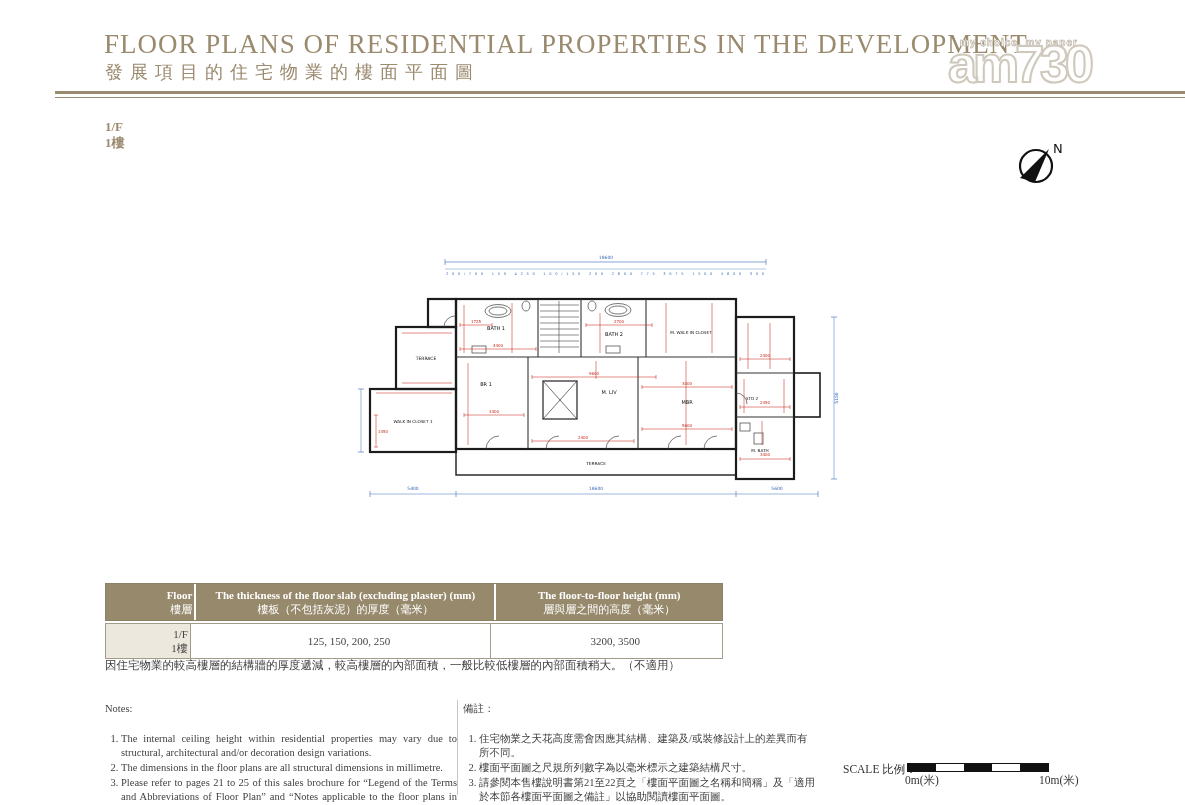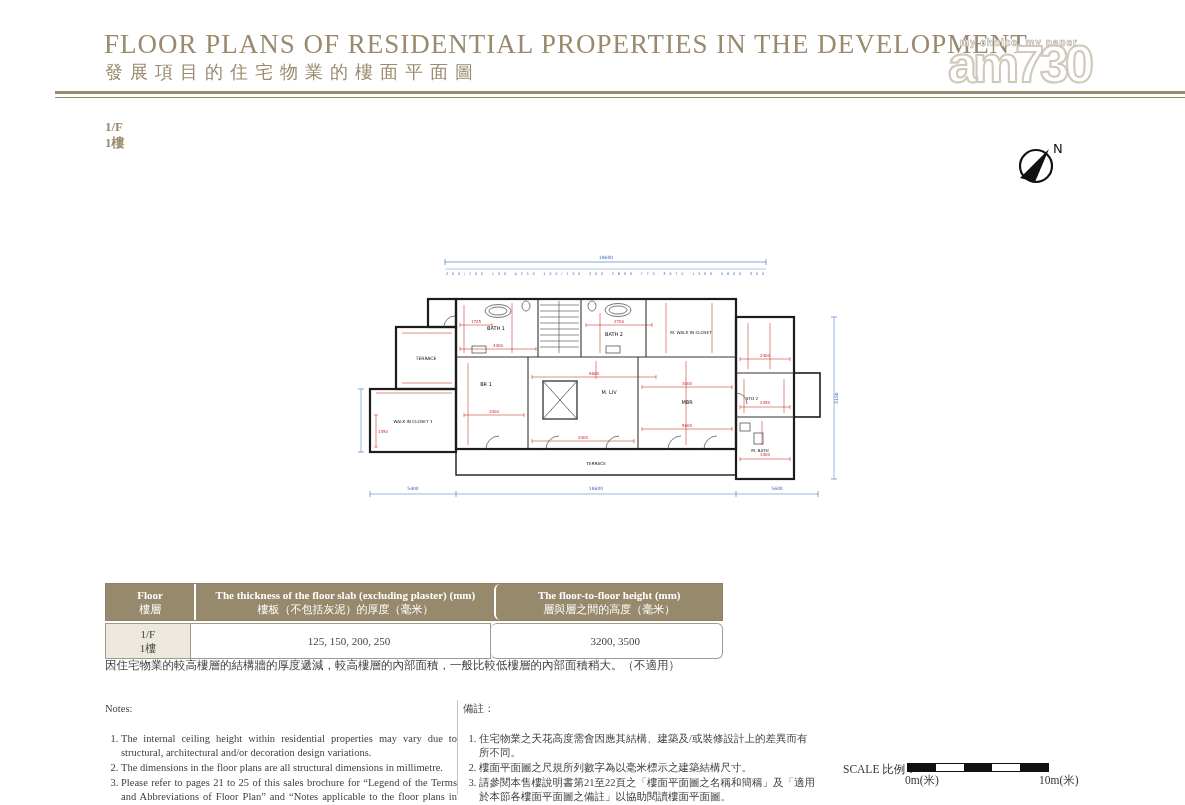--- a/index.html
+++ b/index.html
@@ -35,21 +35,21 @@
 
   
   .tbl{position:absolute;left:105px;top:583px;width:618px;font-size:11px;}
   .tbl-head{display:flex;background:#97896c;color:#fff;text-align:center;border:1px solid #8d8066;}
   .tbl-head .c{padding:4px 2px;line-height:14px;}
   .tbl-head .c + .c{border-left:2px solid #fff;}
   .tbl-head .en{font-weight:bold;}
   .tbl-row{display:flex;margin-top:2px;text-align:center;color:#444;}
   .tbl-row .c{border:1px solid #a39b8a;padding:3px 2px;line-height:14px;background:#fff;}
   .tbl-row .c + .c{border-left:none;padding-left:19px;}
-  .c1{width:86px;} .c2{width:300px;} .c3{width:226px;border-radius:6px;}
+  .c1{width:86px;text-align:right;} .c2{width:300px;} .c3{width:226px;}
   .tbl-row .c1{background:#ece8dd;}
 
   
   .area-note{position:absolute;left:105px;top:658px;width:628px;font-size:11.5px;
              line-height:14.5px;text-align:justify;}
   .notes{position:absolute;top:702px;width:352px;font-size:10.5px;line-height:14px;}
   .notes-en{left:105px;text-align:justify;}
   .notes-zh{left:463px;}
   .notes ol{margin:16px 0 0 0;padding-left:16px;}
   .notes li{margin-bottom:1px;}

